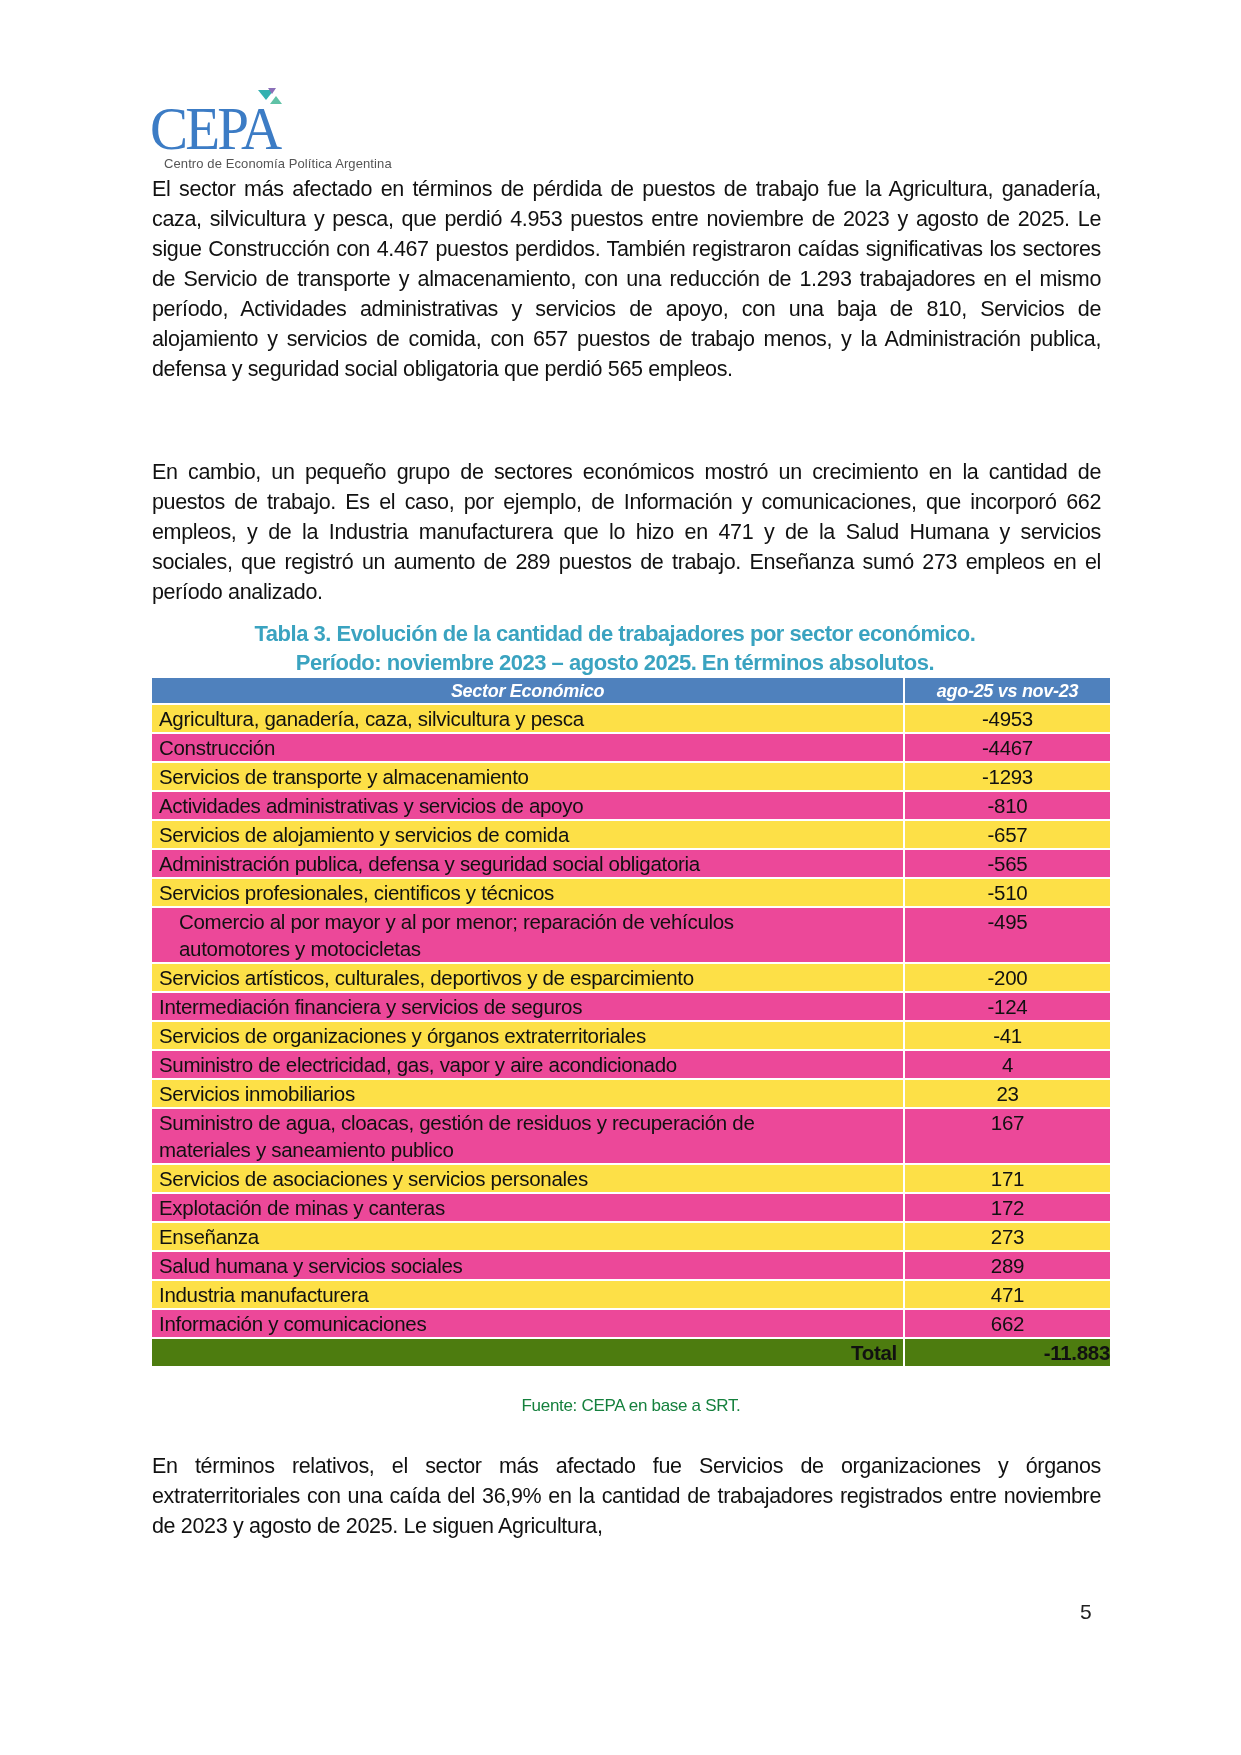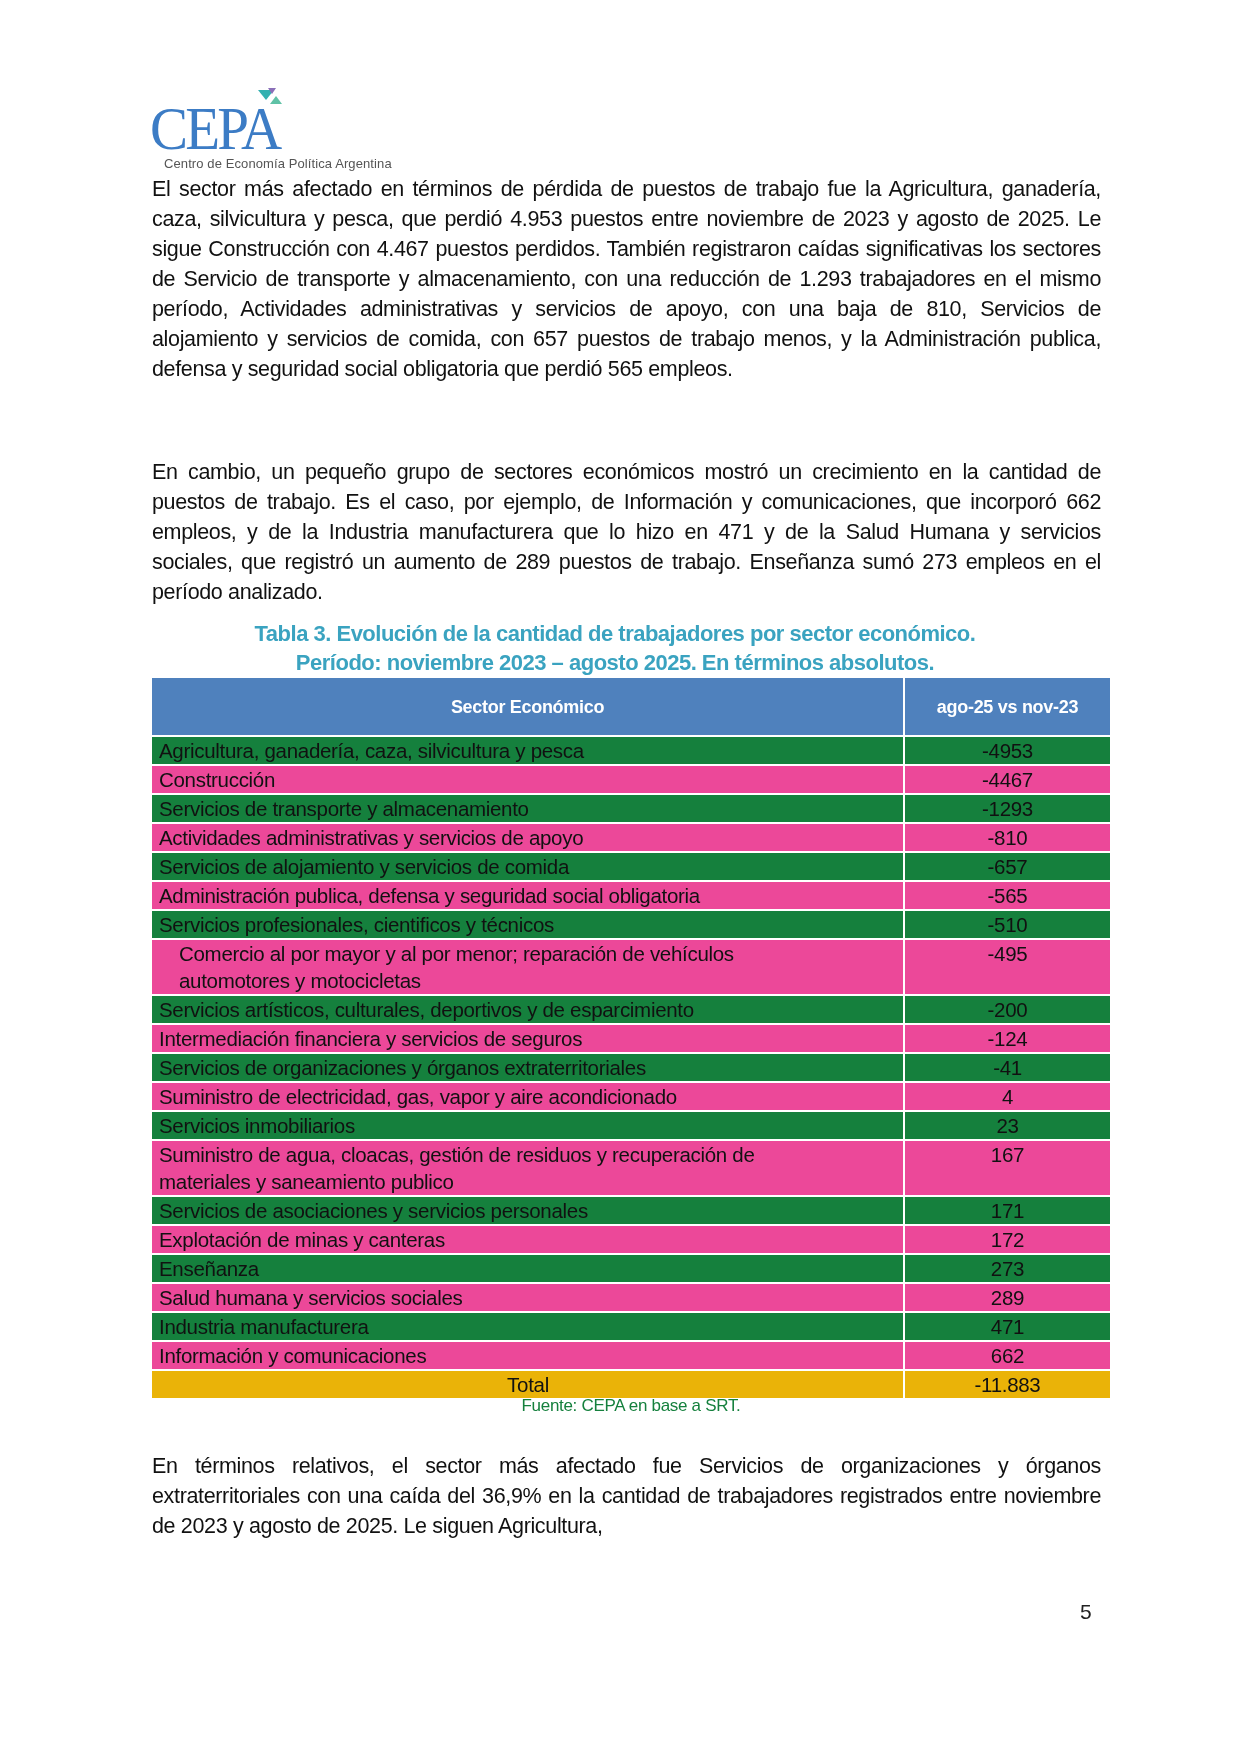--- a/index.html
+++ b/index.html
@@ -22,26 +22,26 @@
   .p2 { top: 457px; }
   .p3 { top: 1451px; }
 
   .table-title { position: absolute; left: 136px; width: 958px; top: 619px; text-align: center;
                  color: #3aa3c0; font-weight: bold; font-size: 22px; line-height: 29px; letter-spacing: -0.5px; }
   .table-title div { white-space: nowrap; }
 
   table.data { position: absolute; left: 152px; top: 678px; width: 958px; border-collapse: collapse;
                font-size: 20.5px; letter-spacing: -0.3px; }
   table.data th { background: #4f81bd; color: #ffffff; font-weight: bold; font-size: 18px;
-                  height: 25px; padding: 16px 4px; border: 2px solid #ffffff; border-top: 0; line-height: 24px; }
+                  height: 25px; padding: 0 4px; border: 2px solid #ffffff; border-top: 0; line-height: 24px; font-style: italic; }
   table.data td { border: 2px solid #ffffff; padding: 0 6px 0 7px; line-height: 27px; vertical-align: top; }
   table.data td.num { text-align: center; width: 205px; padding: 0; }
-  table.data tr.odd td { background: #15803d; }
+  table.data tr.odd td { background: #fde047; }
   table.data tr.even td { background: #ec4899; }
-  table.data tr.total td { background: #eab308; font-weight: normal; text-align: center; }
+  table.data tr.total td { background: #4d7c0f; font-weight: bold; text-align: right; }
   table.data tr td:first-child, table.data tr th:first-child { border-left: 0; }
   table.data tr td:last-child, table.data tr th:last-child { border-right: 0; }
 
   .source { position: absolute; left: 152px; width: 958px; top: 1396px; text-align: center;
             font-size: 17px; color: #15803d; letter-spacing: -0.3px; }
   .page-num { position: absolute; left: 1080px; top: 1600px; font-size: 21px; color: #222222; }
 </style>
 </head>
 <body>
 

